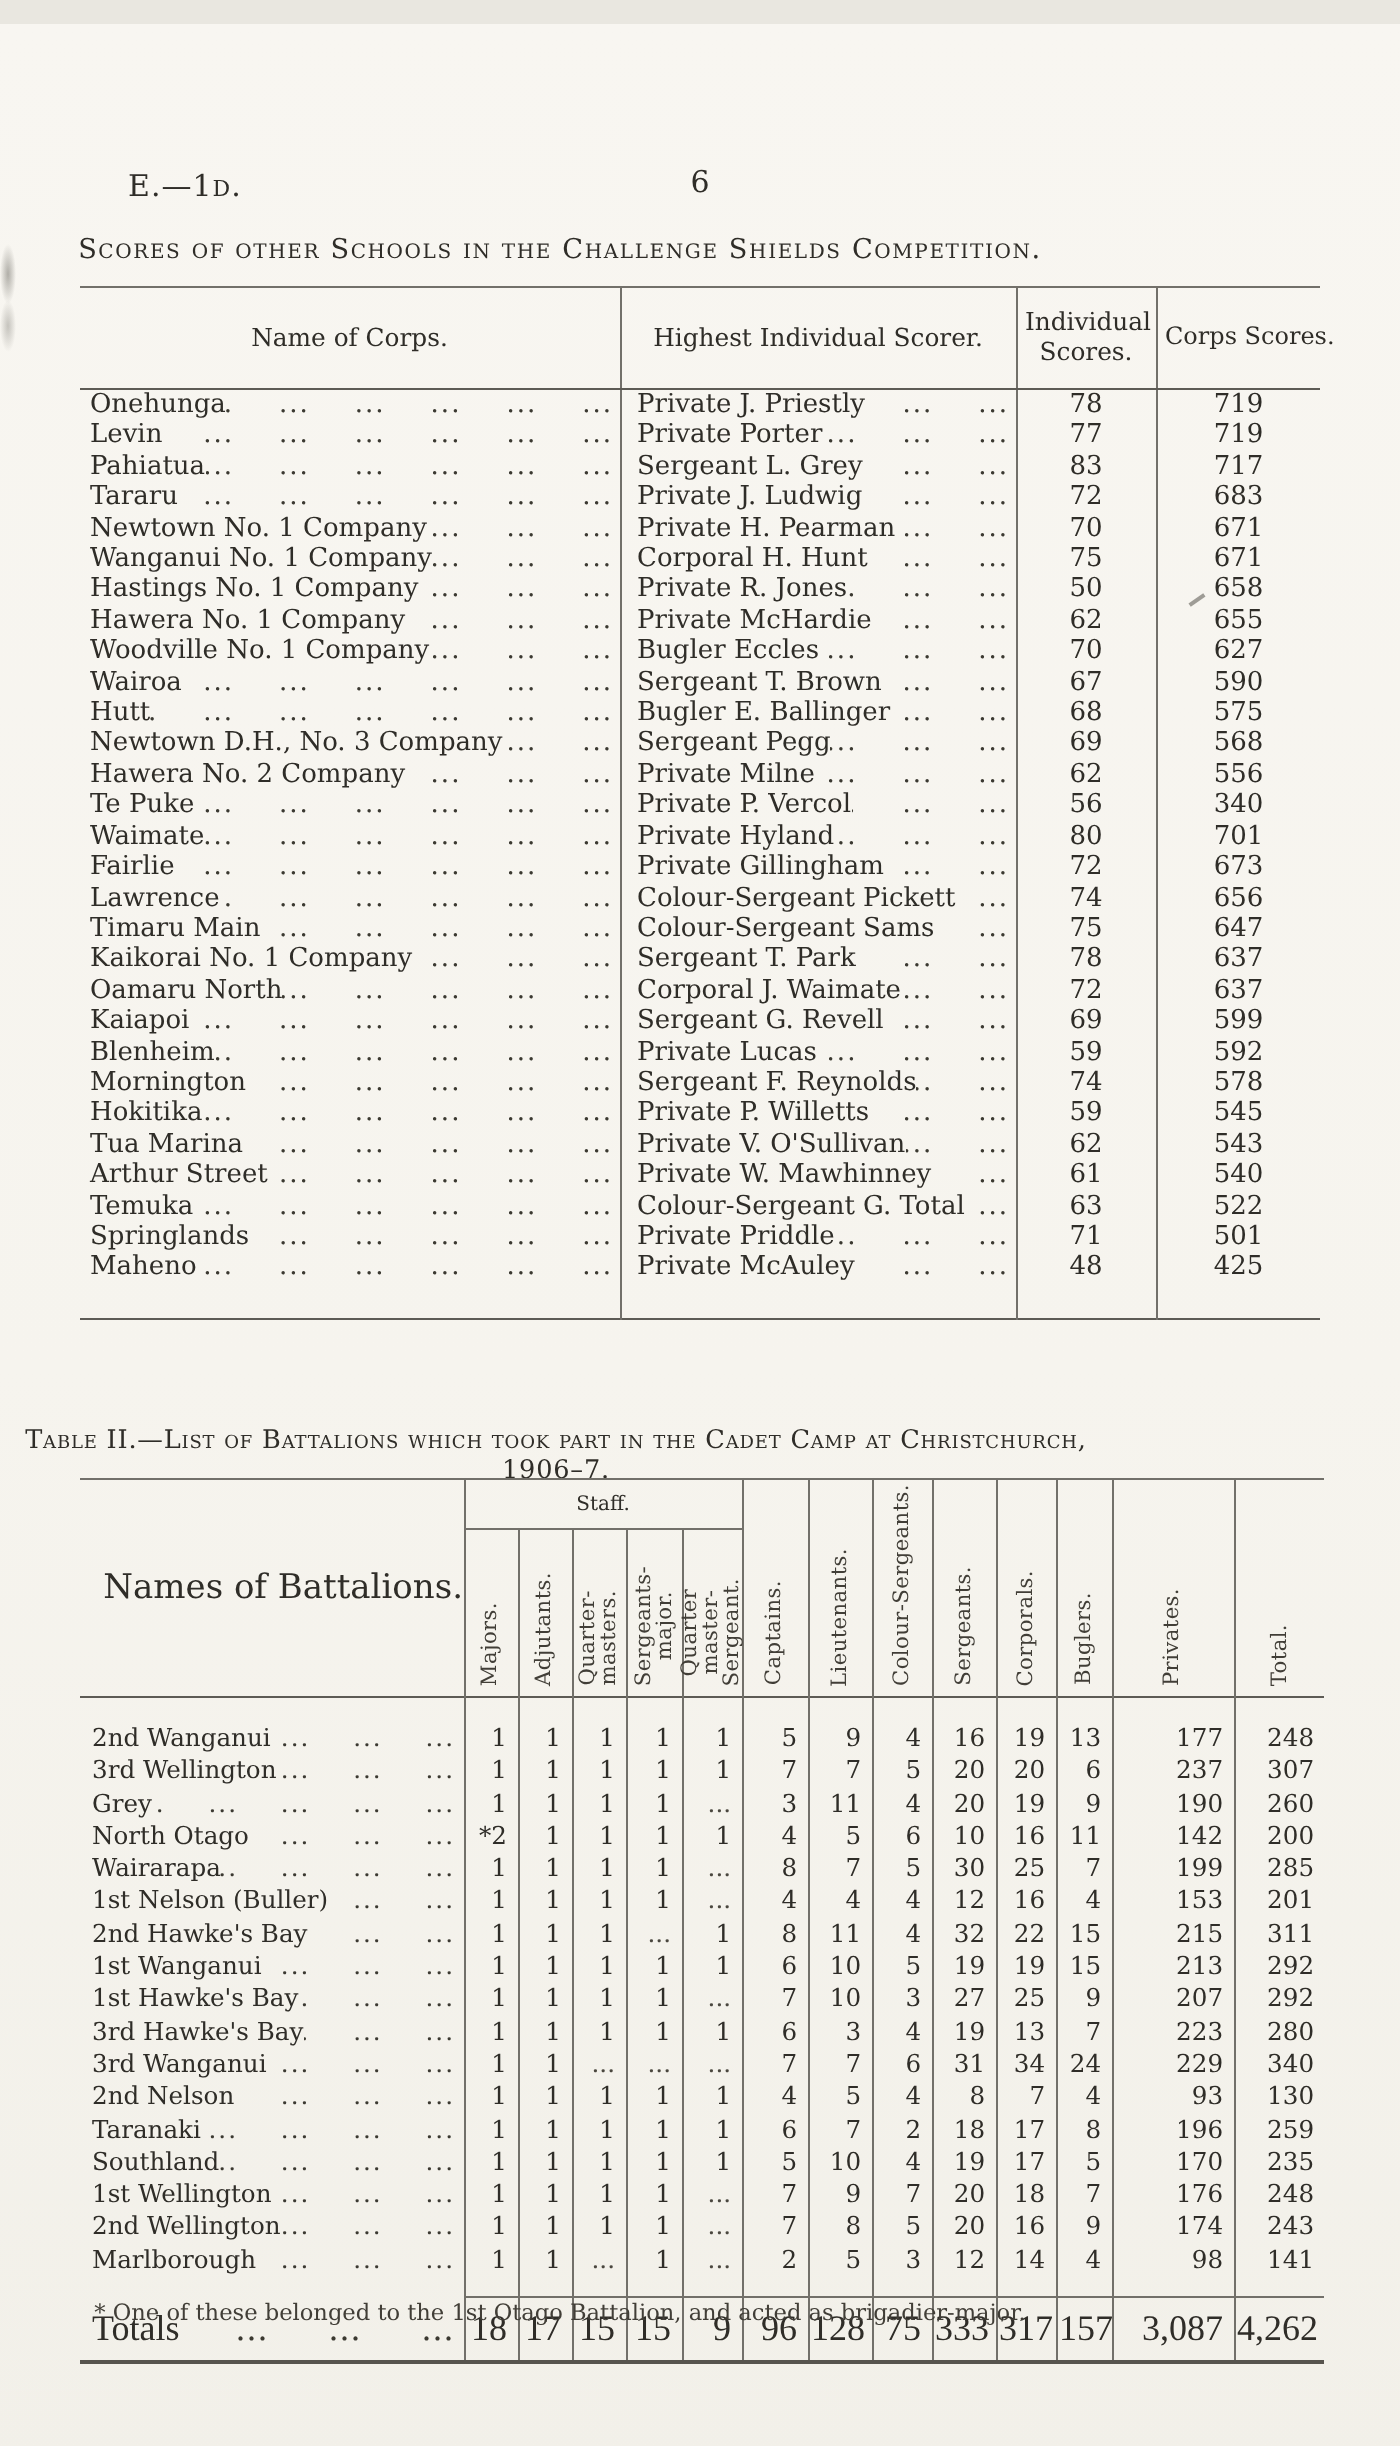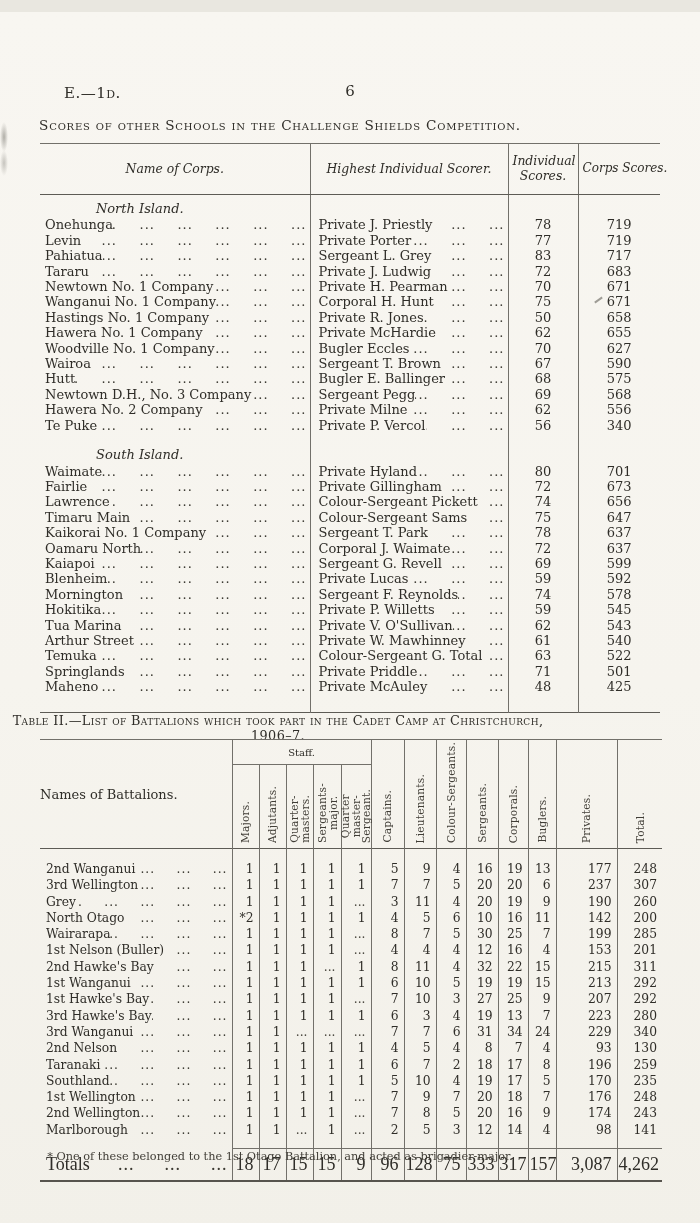--- a/index.html
+++ b/index.html
@@ -22,41 +22,41 @@
     font-variant:small-caps;font-size:13.6px;letter-spacing:.8px;}
   .t2-title{position:absolute;left:0;top:701px;width:556px;text-align:center;
     font-variant:small-caps;font-size:12.8px;letter-spacing:.4px;}
   .footnote{position:absolute;left:0;top:1138px;width:560px;text-align:center;font-size:11.3px;color:var(--ink-soft);}
 
   table{border-collapse:collapse;table-layout:fixed;}
   
   #t1{position:absolute;left:40px;top:131px;width:620px;
       border-top:1px solid var(--line);border-bottom:1.4px solid #5d5b55;}
   #t1 th{font-weight:normal;font-size:12.4px;vertical-align:middle;text-align:center;
-      padding:9px 4px 11px;border-bottom:1.4px solid #5d5b55;border-right:1px solid var(--line);font-style:italic;}
+      padding:9px 4px 11px;border-bottom:1.4px solid #5d5b55;border-right:1px solid var(--line);}
   #t1 th:last-child{border-right:none;white-space:nowrap;font-size:12px;}
   #t1 td{border-right:1px solid var(--line);font-size:13px;line-height:15.4px;padding:0;vertical-align:baseline;}
   #t1 td:last-child{border-right:none;}
   .cellflex{display:flex;align-items:baseline;overflow:hidden;}
   #t1 td.c1 .cellflex{padding-left:5px;}
   #t1 td.c2 .cellflex{padding-left:8px;}
   #t1 td.num{text-align:center;}
   #t1 tr.srow td.c1{font-style:italic;text-align:center;padding:6px 70px 1px 0;font-size:13px;}
   #t1 tr.srow.gap td.c1{padding-top:14px;}
   #t1 tr.endrow td{height:17px;}
   .nm{white-space:nowrap;}
   .leader{flex:1 1 auto;overflow:hidden;white-space:nowrap;direction:rtl;unicode-bidi:bidi-override;
       padding:0 3px;color:#3b3931;letter-spacing:1px;}
 
   
   #t2{position:absolute;left:40px;top:727px;width:622px;
       border-top:1px solid var(--line);border-bottom:2px solid #57544e;}
   #t2 th{font-weight:normal;border-right:1px solid var(--line);padding:0;}
   #t2 thead tr:first-child th:last-child{border-right:none;}
-  .names-h{font-size:13px;text-align:left;vertical-align:middle;}
+  .names-h{font-size:17px;text-align:right;vertical-align:middle;}
   .staff-h{font-size:10px;height:24px;text-align:center;vertical-align:middle;
       border-bottom:1px solid var(--line);}
   .vh{vertical-align:bottom;}
   .vwrap{display:flex;justify-content:center;align-items:flex-end;padding-bottom:5px;}
   .staffcol .vwrap{height:78px;}
   .tallcol .vwrap{height:102px;}
   .rot{writing-mode:vertical-rl;transform:rotate(180deg);white-space:pre-line;
       font-size:10.6px;line-height:10.5px;letter-spacing:.2px;color:var(--ink-soft);}
   #t2 tbody tr:first-child td{border-top:1.3px solid #5d5b55;padding-top:13px;}
   #t2 td{border-right:1px solid var(--line);font-size:12.3px;line-height:14.3px;vertical-align:baseline;}
@@ -98,26 +98,20 @@
     </colgroup>
     <thead>
       <tr>
         <th>Name of Corps.</th>
         <th>Highest Individual Scorer.</th>
         <th>Individual Scores.</th>
         <th>Corps Scores.</th>
       </tr>
     </thead>
     <tbody>
-  <tr class="srow">
-    <td class="c1"><span class="sec">North Island.</span></td>
-    <td class="c2"></td>
-          <td class="c3"></td>
-          <td class="c4"></td>
-  </tr>
 
   <tr class="drow">
     <td class="c1">
             <div class="cellflex">
       <span class="nm">Onehunga</span>
       <span class="leader">...   ...   ...   ...   ...   ...   ...   ...   ...   ...   ...   ...   ...   </span>
     </div>
           </td>
     <td class="c2">
             <div class="cellflex">
@@ -343,26 +337,20 @@
     <td class="c2">
             <div class="cellflex">
       <span class="nm">Private P. Vercol</span>
       <span class="leader">...   ...   ...   ...   ...   ...   ...   ...   ...   ...   ...   ...   ...   </span>
     </div>
           </td>
     <td class="c3 num">56</td>
     <td class="c4 num">340</td>
   </tr>
 
-  <tr class="srow gap">
-    <td class="c1"><span class="sec">South Island.</span></td>
-    <td class="c2"></td>
-          <td class="c3"></td>
-          <td class="c4"></td>
-  </tr>
 
   <tr class="drow">
     <td class="c1">
             <div class="cellflex">
       <span class="nm">Waimate</span>
       <span class="leader">...   ...   ...   ...   ...   ...   ...   ...   ...   ...   ...   ...   ...   </span>
     </div>
           </td>
     <td class="c2">
             <div class="cellflex">

